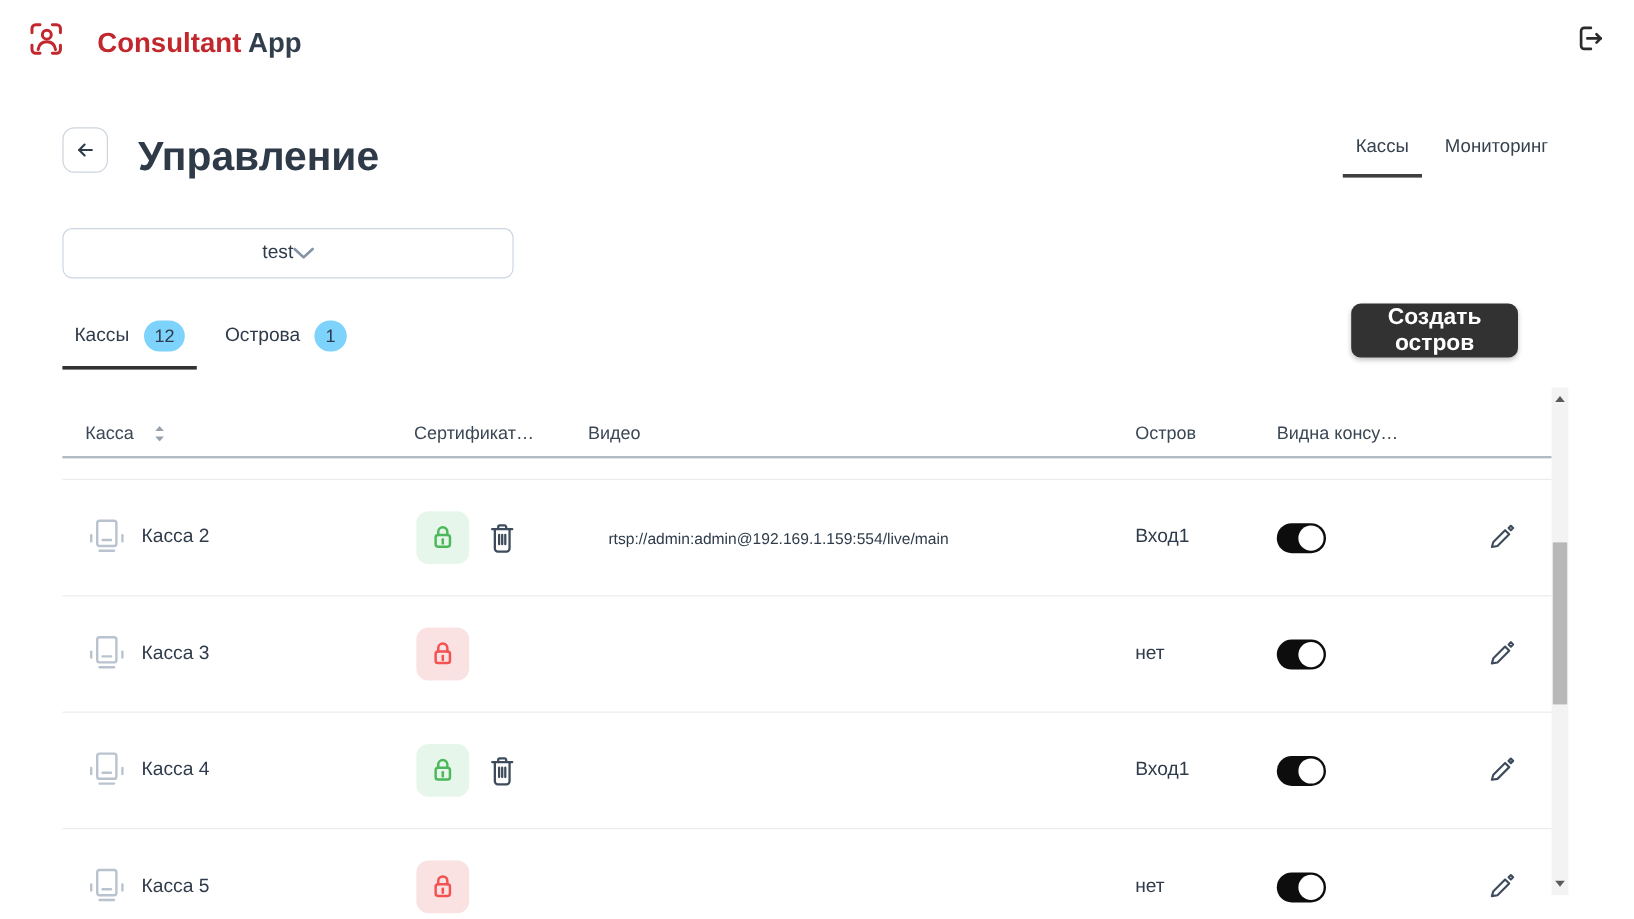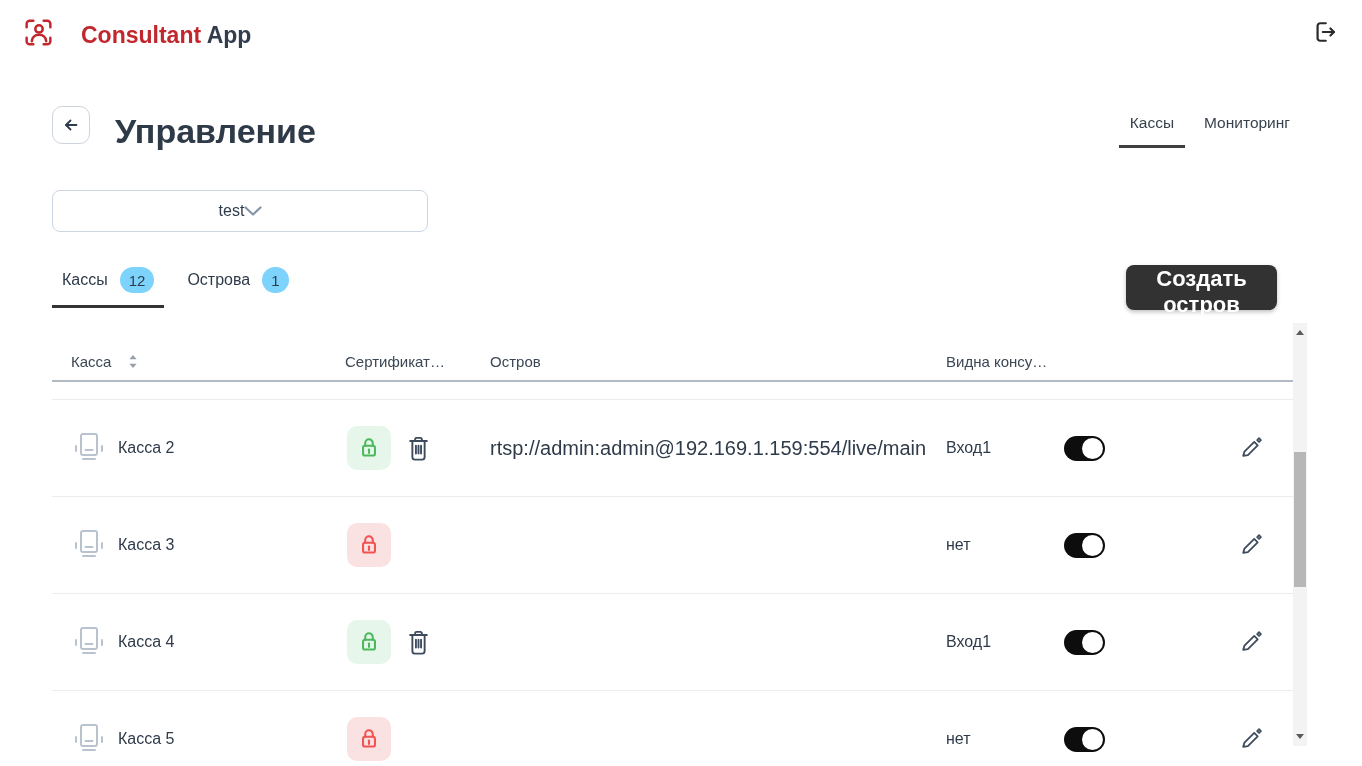--- a/index.html
+++ b/index.html
@@ -35,40 +35,40 @@
   .select{position:absolute;left:52px;top:190px;width:376px;height:42px;
     border:1px solid #ccd6e2;border-radius:8px;background:#fff;cursor:pointer;
     display:flex;align-items:center;justify-content:center;padding:0 15px 0 16px;font-size:16px;}
   
   .view-tabs{position:absolute;left:52px;top:263px;display:flex;}
   .view-tab{display:flex;align-items:center;gap:12px;padding:4px 10px 12px;margin-right:13px;
     font-size:16px;color:#2f3b4a;border-bottom:3px solid transparent;cursor:pointer;}
   .view-tab.active{border-bottom-color:#333;}
   .count-badge{background:#7dd3fc;border-radius:13px;min-width:26px;height:26px;
     display:flex;align-items:center;justify-content:center;padding:0 9px;font-size:15px;color:#2f3b4a;}
-  .create-btn{position:absolute;left:1126px;top:265px;width:151px;height:45px;
-    background:var(--accent-dark);color:#fff;font-weight:bold;font-size:22px;
+  .create-btn{position:absolute;left:1126px;top:253px;width:139px;height:45px;
+    background:var(--accent-dark);color:#fff;font-weight:bold;font-size:19px;
     border:none;border-radius:8px;cursor:pointer;box-shadow:0 2px 4px rgba(0,0,0,.25);
     font-family:"Liberation Sans",sans-serif;}
   
   .table{position:absolute;left:52px;top:330px;width:1241px;}
   .trow{display:grid;grid-template-columns:293px 145px 456px 118px 136px auto;align-items:center;}
   .thead{height:52px;padding-top:12px;border-bottom:2px solid #b2bac4;color:#3b4754;font-size:15px;}
   .thead .hcell{white-space:nowrap;overflow:hidden;}
   .thead .c-kassa{display:flex;align-items:center;gap:17px;padding-left:19px;}
   .partial-row{height:18px;border-bottom:1px solid #ececec;}
   .body-row{height:97px;border-bottom:1px solid #ececec;}
   .c-kassa{display:flex;align-items:center;padding-left:16px;}
   .kassa-name{margin-left:10px;font-size:16px;color:#2f3b4a;}
   .c-cert{display:flex;align-items:center;padding-left:2px;gap:14px;}
   .lock-badge{width:44px;height:44px;border-radius:10px;display:flex;align-items:center;justify-content:center;}
   .lock-valid{background:var(--cert-valid-bg);color:var(--cert-valid);}
   .lock-invalid{background:var(--cert-invalid-bg);color:var(--cert-invalid);}
   .icon-btn{background:none;border:none;padding:0;cursor:pointer;display:flex;color:var(--icon-dark);}
-  .c-video{font-size:20px;color:#2f3b4a;padding-right:8px;overflow:hidden;white-space:nowrap;}
+  .c-video{font-size:13px;color:#2f3b4a;padding-right:8px;overflow:hidden;white-space:nowrap;margin-left:17px;}
   .c-island{font-size:16px;color:#2f3b4a;}
   .toggle{position:relative;width:41px;height:25px;border-radius:13px;background:#c9c9c9;cursor:pointer;}
   .toggle.on{background:var(--toggle-on);}
   .toggle .knob{position:absolute;top:2px;left:2px;width:21px;height:21px;border-radius:50%;background:#fff;}
   .toggle.on .knob{left:auto;right:2px;}
   .c-edit{display:flex;justify-content:flex-end;padding-right:30px;}
   
   .scrollbar{position:absolute;left:1293px;top:323px;width:14px;height:423px;background:#f3f3f3;}
   .sb-btn{position:absolute;left:0;width:14px;height:15px;display:flex;align-items:center;justify-content:center;cursor:pointer;}
   .sb-up{top:2px;} .sb-down{bottom:2px;}
@@ -148,20 +148,21 @@
     <div class="hcell c-kassa">
       <span>Касса</span>
       <span style="display:flex;">
         <svg width="10" height="13" viewBox="0 0 10 13" fill="#97a1ac">
           <path d="M5 0l3.6 4.2H1.4z"></path>
             <path d="M5 13 1.4 8.8h7.2z"></path>
         </svg>
       </span>
     </div>
     <div class="hcell">Сертификат…</div>
+    <div class="hcell">Видео</div>
     <div class="hcell">Остров</div>
     <div class="hcell">Видна консу…</div>
     <div class="hcell"></div>
   </div>
   <div class="partial-row"></div>
   <div id="table-body">
   <div class="trow body-row">
     <div class="c-kassa">
       <span style="display:flex;">
         <svg width="40" height="40" viewBox="0 0 40 40" fill="none" stroke="#b9c3cf" stroke-width="2" stroke-linecap="round" stroke-linejoin="round">

